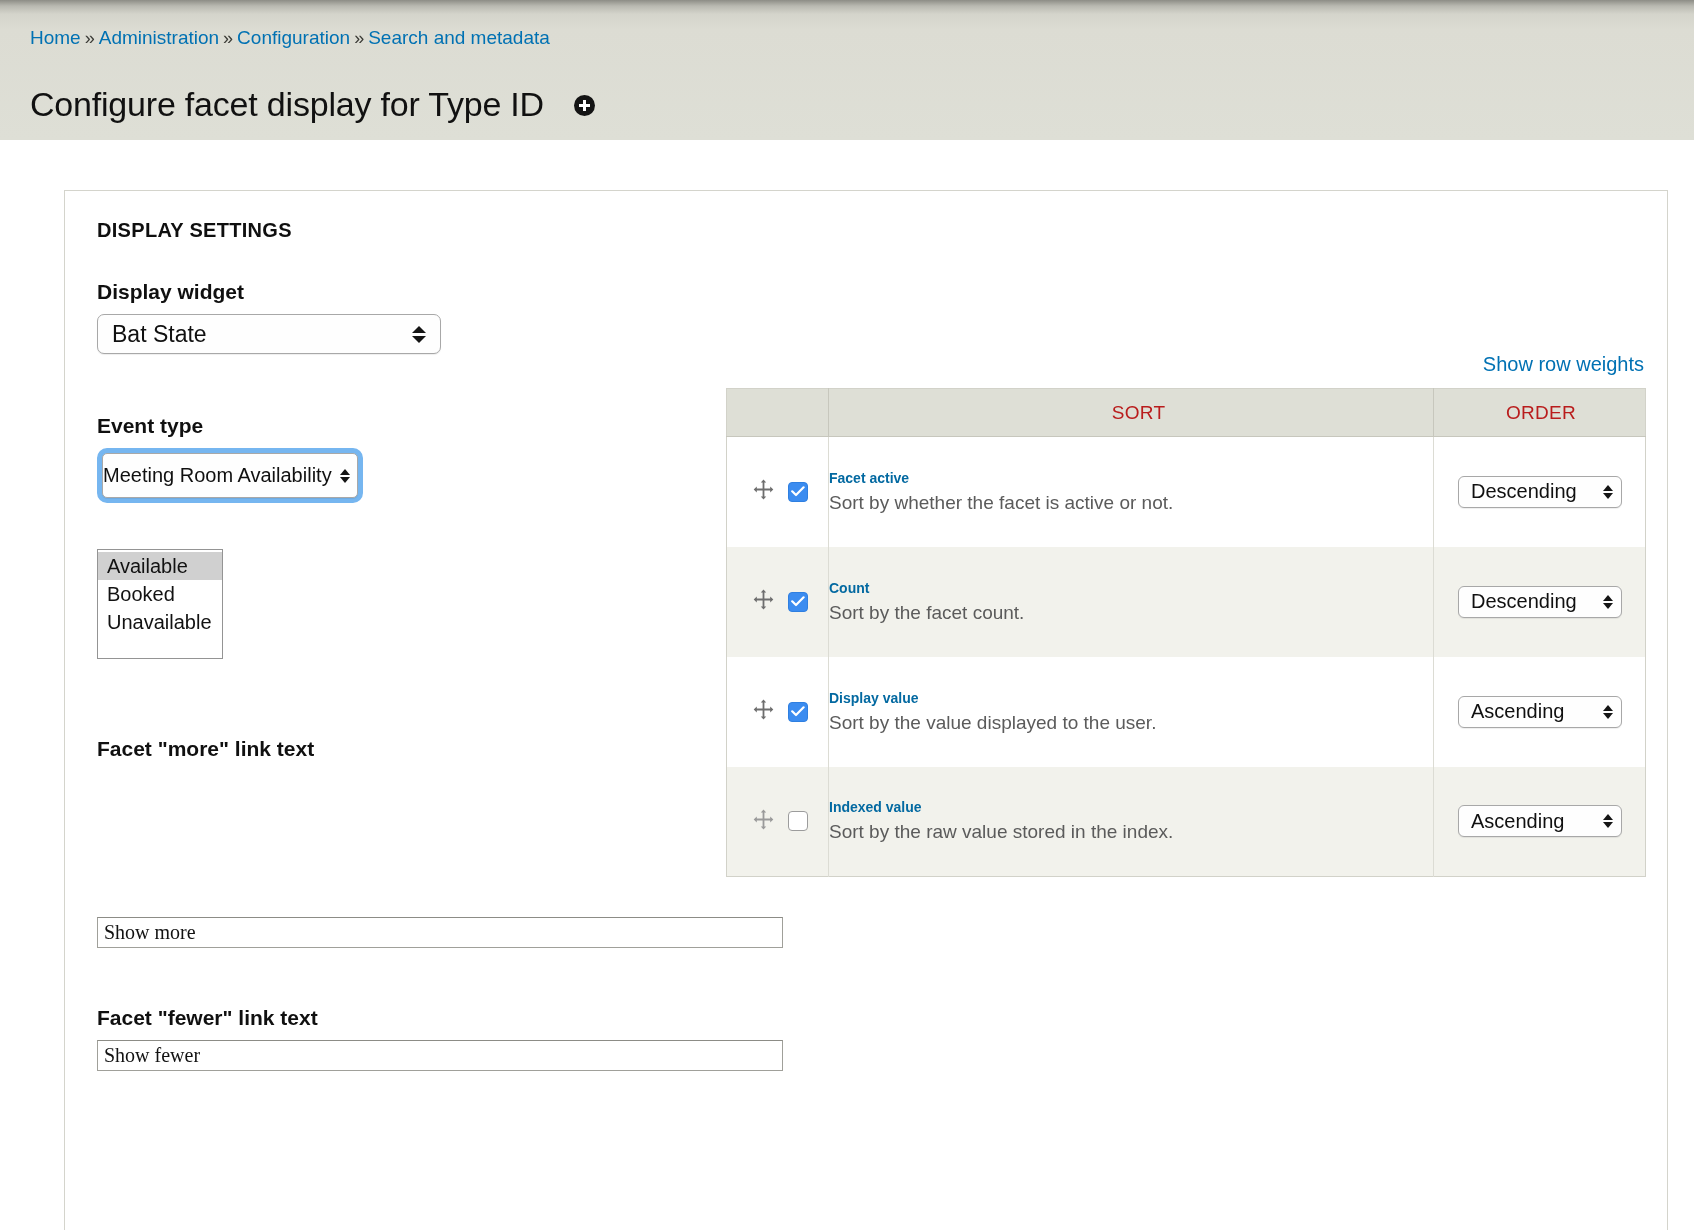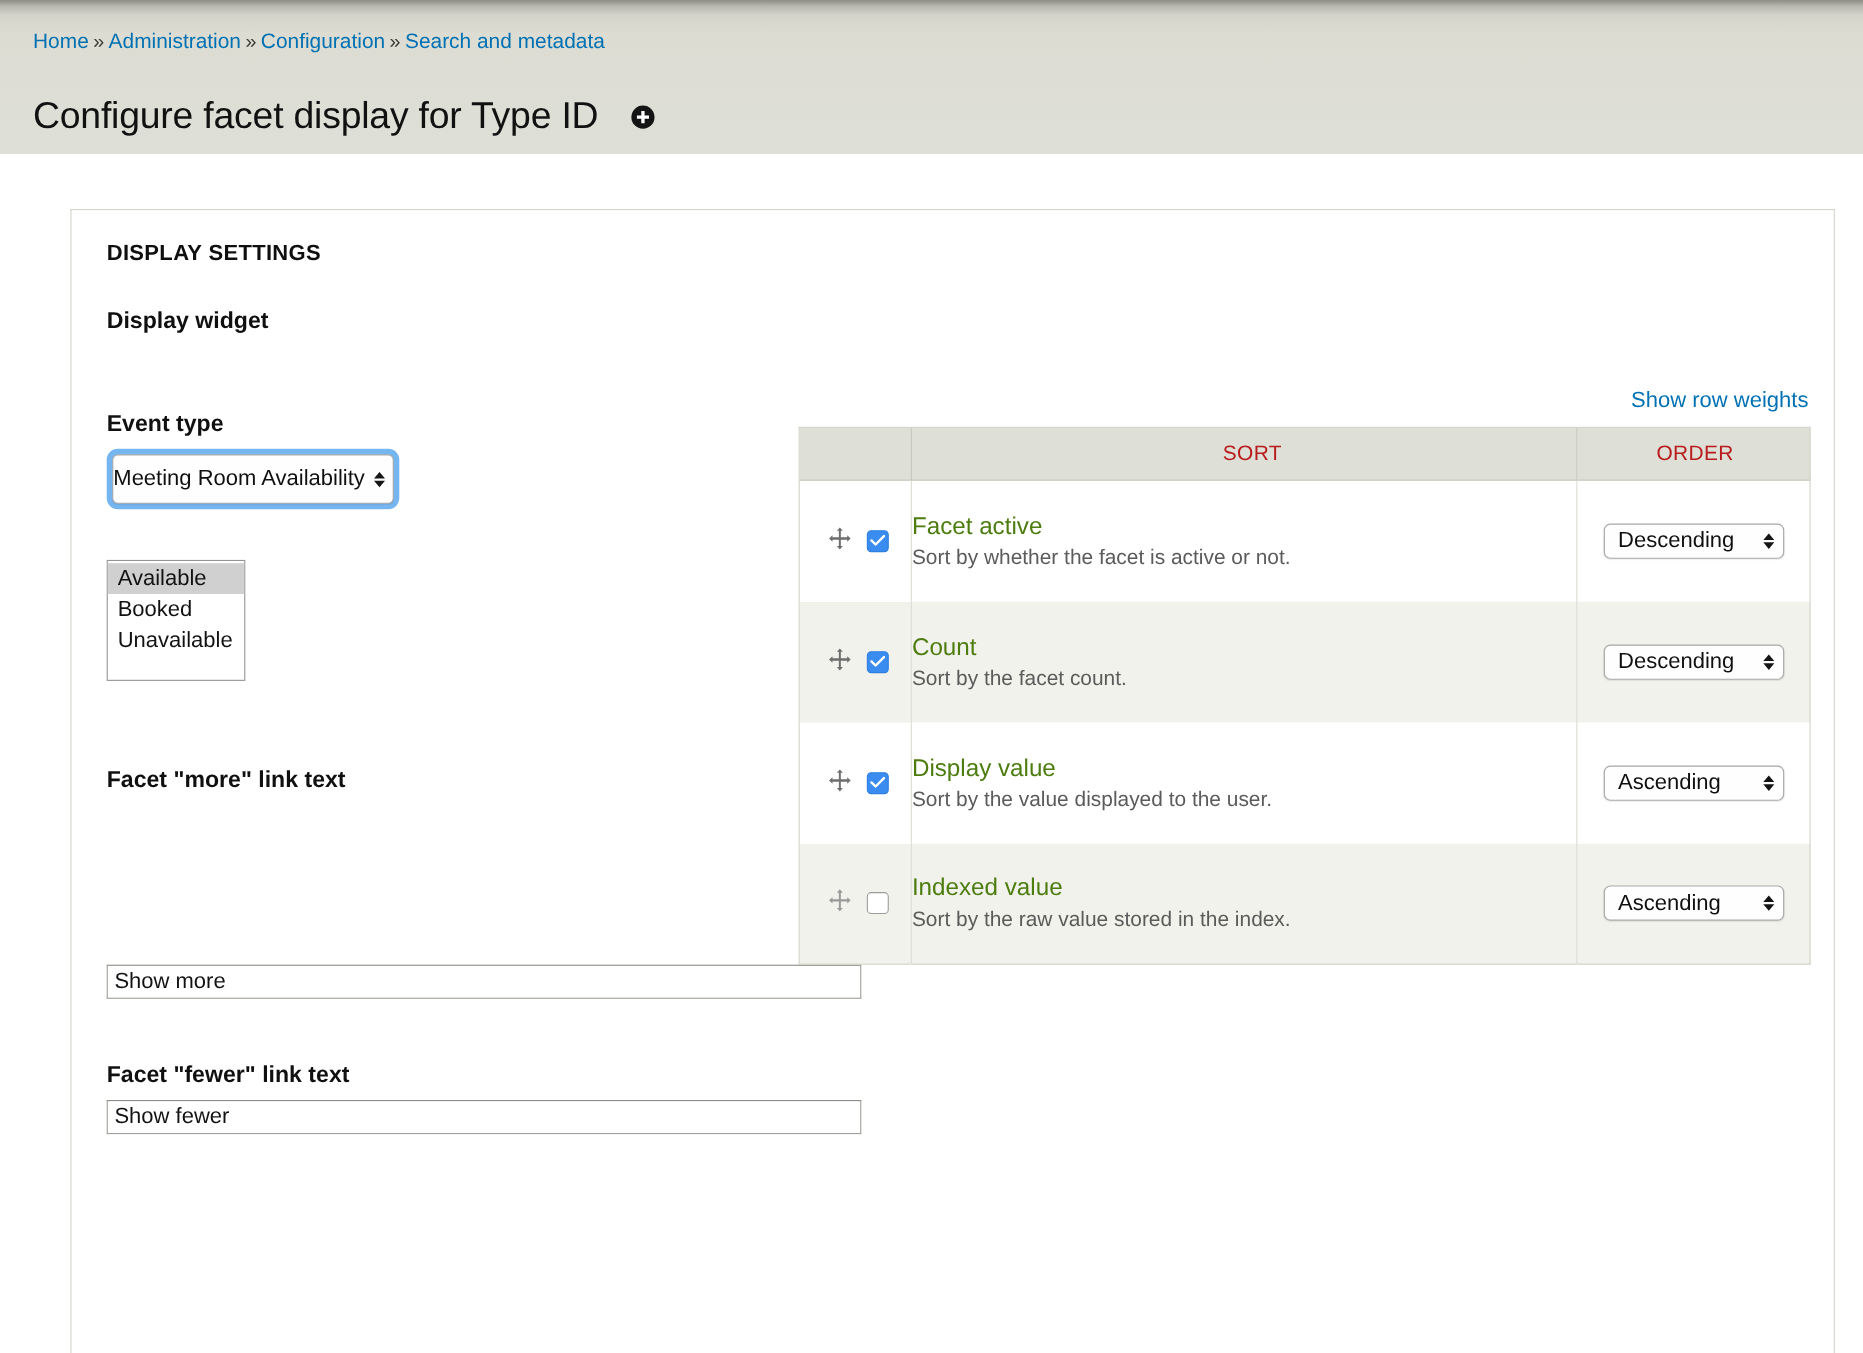--- a/index.html
+++ b/index.html
@@ -180,21 +180,21 @@
   .block-gap-3 { height: 78px; }
 
   
   .text-input {
     display: block;
     width: 686px;
     height: 31px;
     border: 1px solid #a0a09a;
     border-top-color: #8c8c86;
     background: #ffffff;
-    font-family: Liberation Sans, sans-serif;
+    font-family: Liberation Serif, serif;
     font-size: 20px;
     color: #121212;
     padding: 0 6px;
     line-height: 29px;
     outline: none;
   }
 
   
   .sorts-region {
     position: absolute;
@@ -267,23 +267,24 @@
   }
   .cb.checked {
     background: #3b8cf0;
     border-color: #2f7fe0;
   }
   .cb svg { display: none; }
   .cb.checked svg { display: block; }
 
   td.c-sort { padding: 0 10px 0 16px; }
   .sort-name {
-    font-size: 22px;
-    color: #4d7c0f;
+    font-size: 14px;
+    color: #0369a1;
     margin-bottom: 6px;
+    font-weight: bold;
   }
   .sort-desc {
     font-size: 19px;
     color: #5b5b5b;
   }
   td.c-order {
     width: 212px;
     padding-left: 14px;
     border-left: 1px solid #dcdcd4;
   }
@@ -318,20 +319,27 @@
   </div>
 </div>
 
 <div class="content-wrap">
   <div class="panel">
 
     <div class="section-title">DISPLAY SETTINGS</div>
 
     <div>
       <div class="field-label">Display widget</div>
+      <div class="mac-select" id="widget-select">
+        <span class="sel-text">Bat State</span>
+        <span class="arrows">
+            <i class="up"></i>
+            <i class="down"></i>
+          </span>
+      </div>
     </div>
 
     <div class="block-gap-1"></div>
 
     <div>
       <div class="field-label">Event type</div>
       <span class="focus-ring">
         <span class="mac-select" id="eventtype-select">
           <span class="sel-text">Meeting Room Availability</span>
           <span class="arrows">

